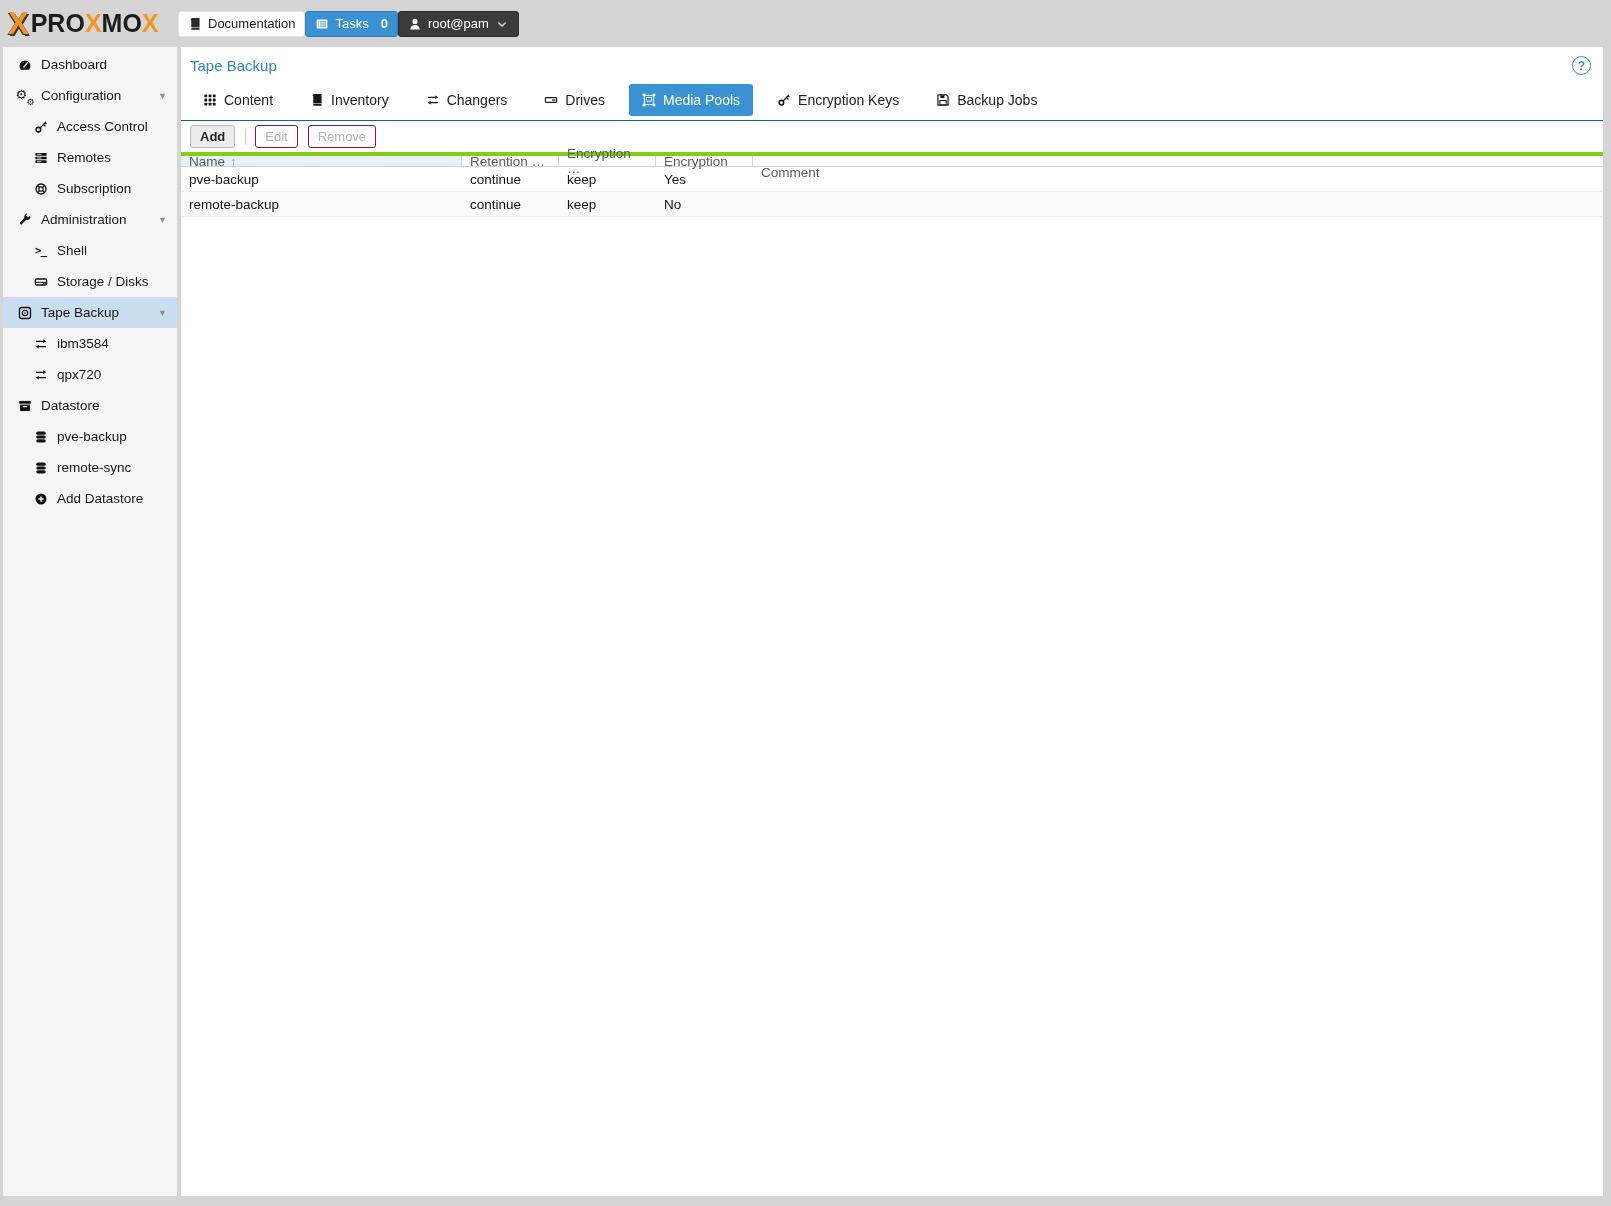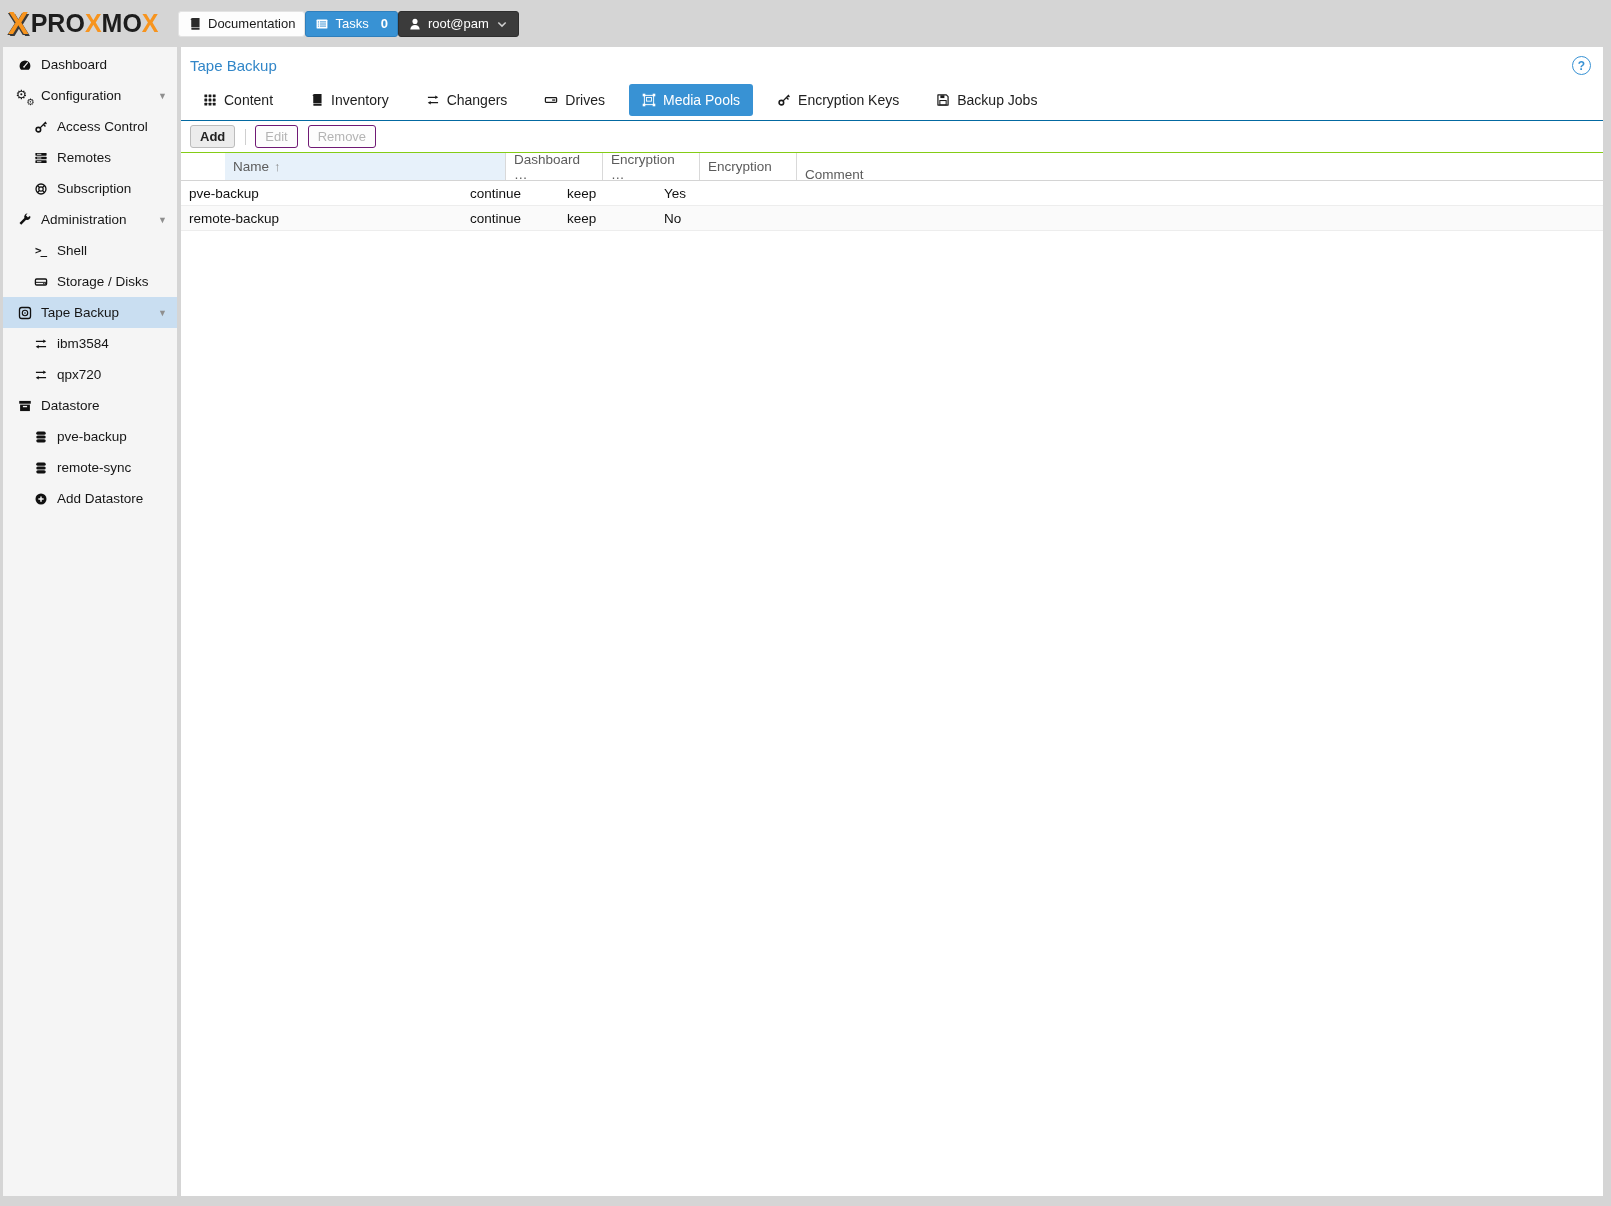--- a/index.html
+++ b/index.html
@@ -71,21 +71,21 @@
   
   .toolbar { height:31px; display:flex; align-items:center; padding:0 9px; }
   .tbtn { height:23px; padding:0 9px; border-radius:3px; font-size:13px; display:inline-flex; align-items:center; cursor:pointer; }
   .tbtn.enabled { background:#ececec; border:1px solid #bcbcbc; color:#222;font-weight:bold; }
   .tbtn.disabled { background:#fdfdfd; border:1px solid #701a75; color:#b4b4b4; cursor:default; }
   .tsep { width:1px; height:16px; background:#cfcfcf; margin:0 9px 0 10px; }
   .toolbar .gap { width:10px; }
 
   
   .grid { width:100%; }
-  .ghead { display:flex; height:29px; border-top:1px solid #84cc16; border-bottom:1px solid #d4d4d4; color:#5c5c5c; font-size:13.5px;padding-left:44px; }
+  .ghead { display:flex; height:15px; border-top:4px solid #84cc16; border-bottom:1px solid #d4d4d4; color:#5c5c5c; font-size:13.5px; }
   .gcell { display:flex; align-items:center; padding:0 8px; }
   .ghead .gcell { border-right:1px solid #d9d9d9; }
   .ghead .gcell:last-child { border-right:none; }
   .col-name { width:281px; }
   .col-alloc { width:97px; }
   .col-ret { width:97px; }
   .col-enc { width:97px; }
   .col-com { flex:1;margin-top:16px; }
   .ghead .col-name { background:#e7f1fa; }
   .sortarrow { color:#8a8a8a; margin-left:5px; font-size:13px; }
@@ -393,21 +393,21 @@
       <div class="tbtn disabled">Remove</div>
     </div>
 
     <div class="grid">
       <div class="ghead">
         <div class="gcell col-name">
           <span>Name</span>
           <span class="sortarrow">↑</span>
         </div>
         <div class="gcell col-alloc">
-            <span>Dashboard …</span>
+            <span>Retention …</span>
           </div>
         <div class="gcell col-ret">
             <span>Encryption …</span>
           </div>
         <div class="gcell col-enc">
             <span>Encryption</span>
           </div>
         <div class="gcell col-com">
             <span>Comment</span>
           </div>

